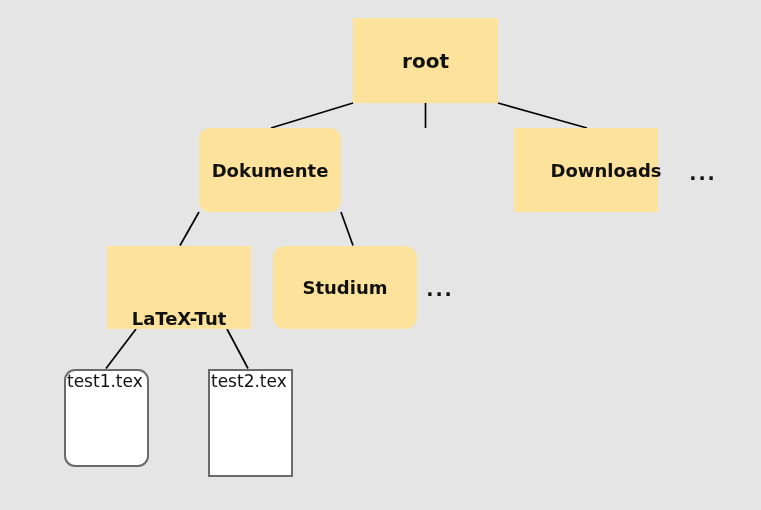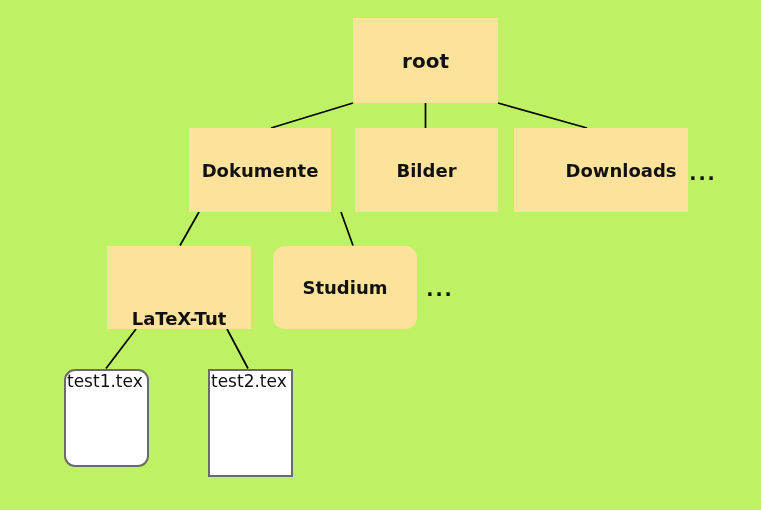--- a/index.html
+++ b/index.html
@@ -5,21 +5,21 @@
   html, body {
     margin: 0;
     padding: 0;
     background: #ffffff;
     font-family: "DejaVu Sans", "Liberation Sans", sans-serif;
   }
   .stage {
     position: relative;
     width: 761px;
     height: 510px;
-    background: #bef264;
+    background: #e5e5e5;
     overflow: hidden;
   }
   .edges-svg {
     position: absolute;
     left: 0;
     top: 0;
     width: 761px;
     height: 510px;
   }
   .edges-svg line {
@@ -59,23 +59,23 @@
     width: 30px;
     font-weight: bold;
     font-size: 19px;
     color: #111111;
     text-align: center;
     line-height: 30px;
     letter-spacing: 2px;
   }
   
   .n-root      { left: 353px; top: 18px;  width: 145px; height: 85px; }
-  .n-dokumente { left: 189px; top: 128px; width: 142px; height: 84px; }
+  .n-dokumente { left: 199px; top: 128px; width: 142px; height: 84px; border-radius: 11px; }
   .n-bilder    { left: 355px; top: 128px; width: 143px; height: 84px; }
-  .n-downloads { left: 514px; top: 128px; width: 174px; height: 84px; padding-left: 40px; }
+  .n-downloads { left: 514px; top: 128px; width: 144px; height: 84px; padding-left: 40px; }
   .n-latextut  { left: 107px; top: 246px; width: 144px; height: 83px; align-items: flex-end; }
   .n-studium   { left: 273px; top: 246px; width: 144px; height: 83px; border-radius: 12px; }
   .n-test1     { left: 64px;  top: 369px; width: 85px;  height: 98px; border-radius: 11px; }
   .n-test2     { left: 208px; top: 369px; width: 85px;  height: 108px; }
   .e-row2      { left: 688px; top: 158px; }
   .e-row3      { left: 425px; top: 274px; }
 </style>
 </head>
 <body>
 
@@ -92,23 +92,20 @@
   </svg>
 
   <div class="node folder root-node n-root">
     <span>root</span>
   </div>
 
   <div class="node folder n-dokumente">
     <span>Dokumente</span>
   </div>
 
-  <div class="node folder n-bilder">
-    <span>Bilder</span>
-  </div>
 
   <div class="node folder n-downloads">
     <span>Downloads</span>
   </div>
 
   <div class="ellipsis e-row2">...</div>
 
   <div class="node folder n-latextut">
     <span>LaTeX-Tut</span>
   </div>

